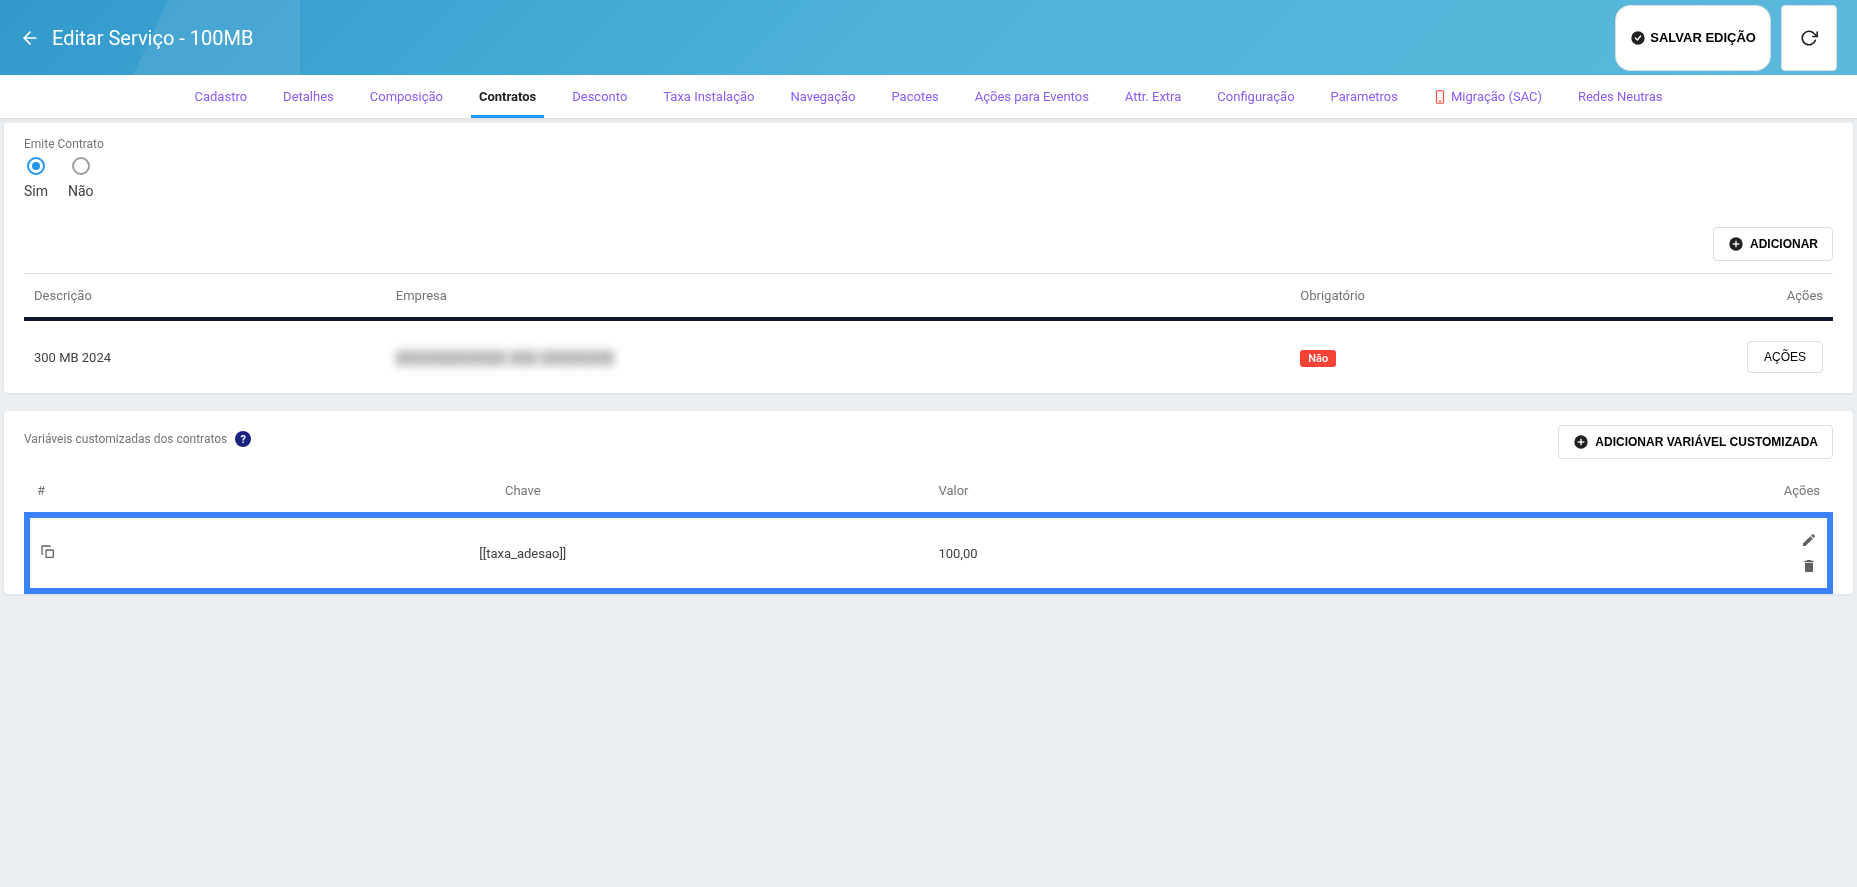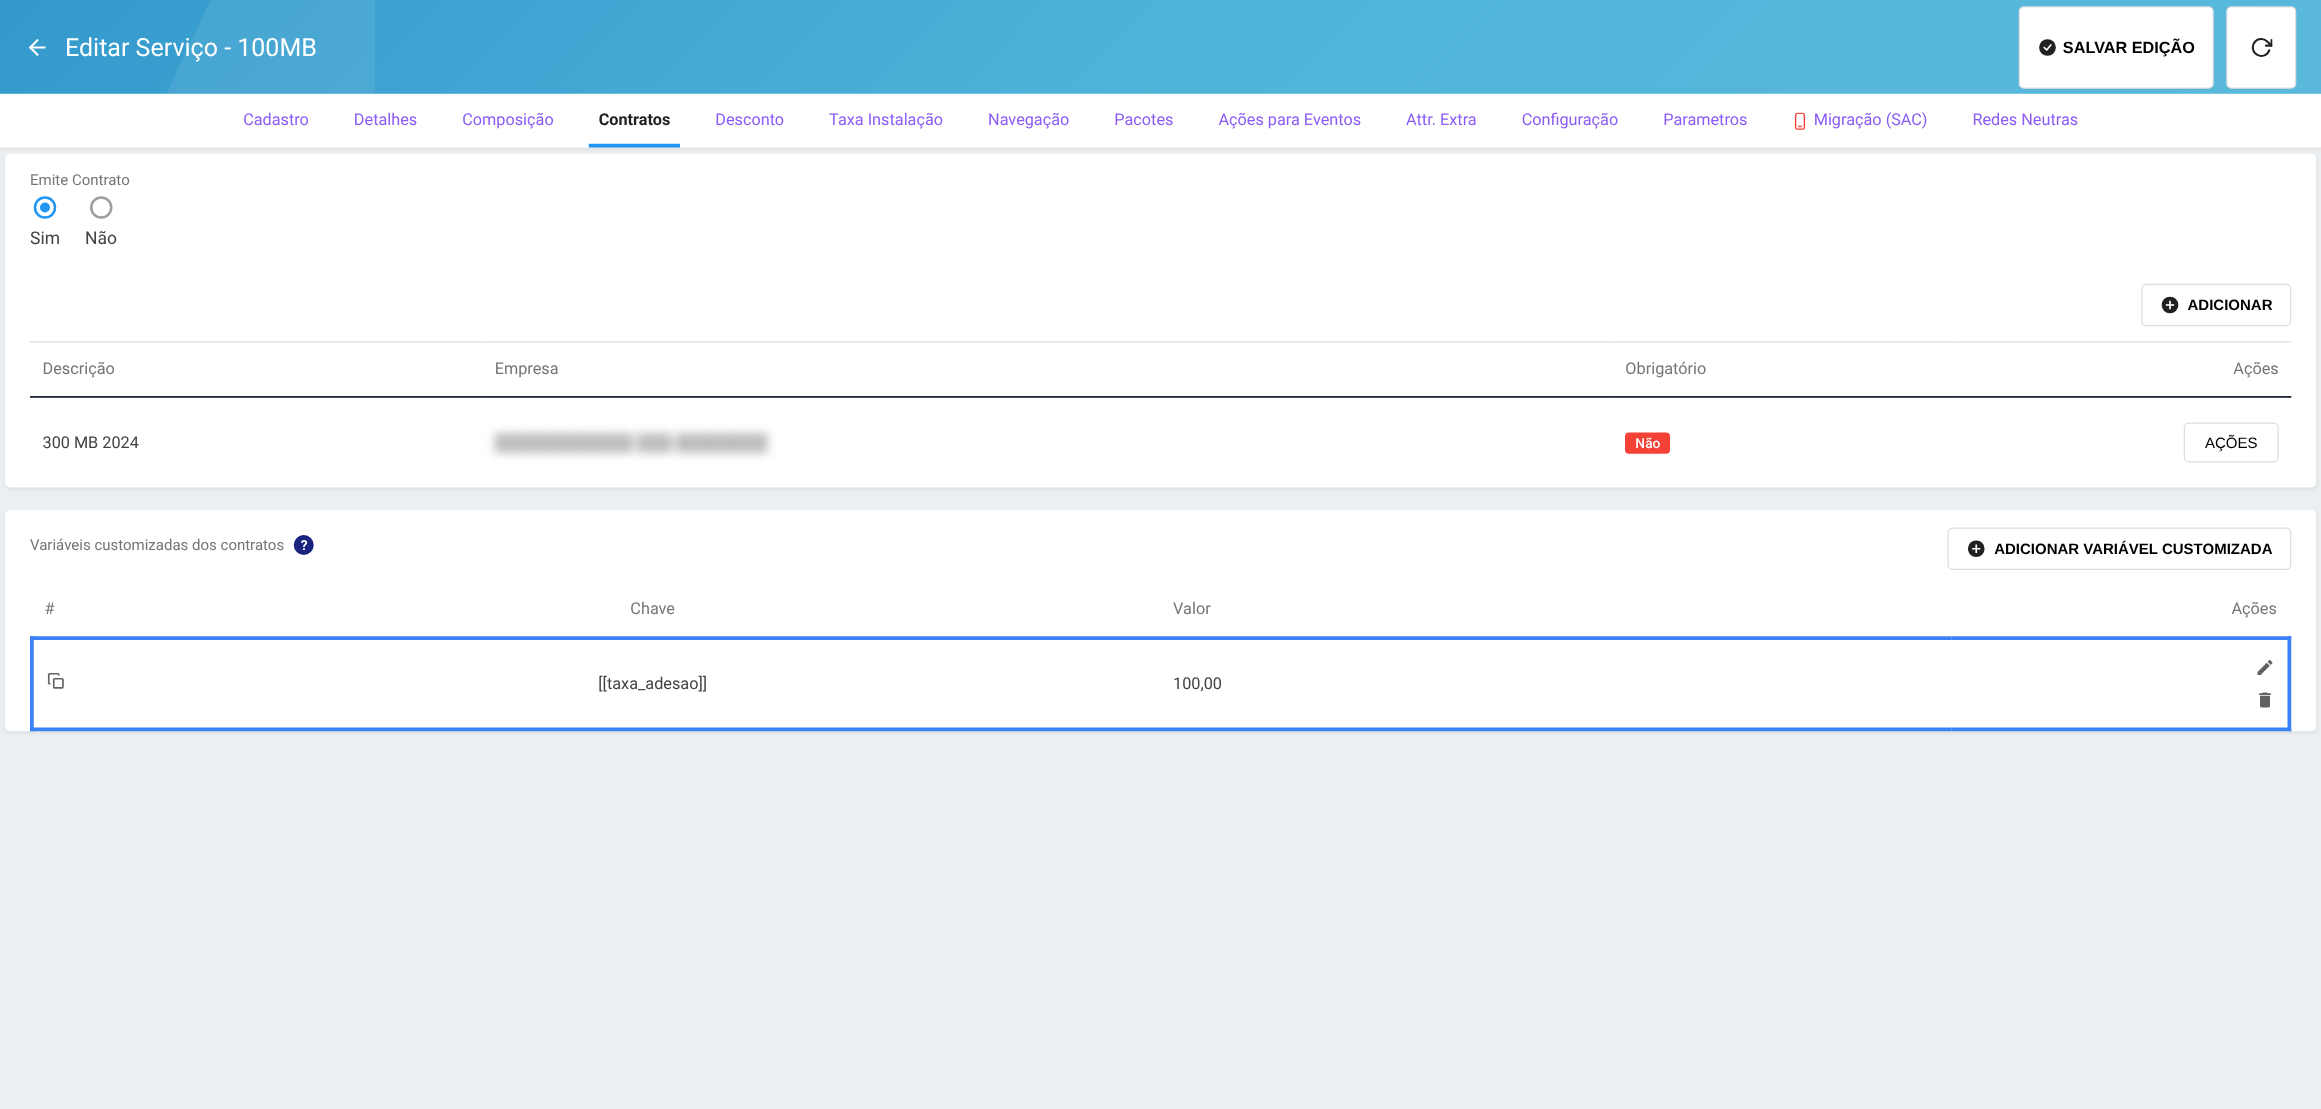--- a/index.html
+++ b/index.html
@@ -59,21 +59,21 @@
   }
   
   .header-right {
     display: flex;
     gap: 10px;
   }
   
   .btn-save {
     background: white;
     border: 1px solid #ddd;
-    border-radius: 4px;
+    border-radius: 15px;
     padding: 24px 14px;
     font-size: 13px;
     font-weight: 600;
     cursor: pointer;
     display: flex;
     align-items: center;
     gap: 4px;
   }
   
   .btn-refresh {
@@ -209,21 +209,21 @@
     border-collapse: collapse;
   }
   
   .table th {
     text-align: left;
     font-size: 13px;
     font-weight: 400;
     color: #757575;
     padding: 14px 10px;
     border-top: 1px solid #e0e0e0;
-    border-bottom: 1px solid #0f172a;
+    border-bottom: 4px solid #0f172a;
   }
   
   .table th:last-child,
   .table td:last-child {
     text-align: right;
   }
   
   .table td {
     padding: 20px 10px;
     font-size: 13px;
@@ -275,21 +275,21 @@
     padding: 14px 10px;
     border-bottom: 1px solid #e0e0e0;
   }
   
   .var-table td {
     padding: 14px 10px;
     font-size: 13px;
   }
   
   .var-row-highlight {
-    border: 3px solid #3b82f6;
+    border: 6px solid #3b82f6;
   }
   
   .copy-icon, .edit-icon, .delete-icon {
     display: inline-flex;
     color: #616161;
     cursor: pointer;
   }
   
   .actions-cell {
     text-align: right;

